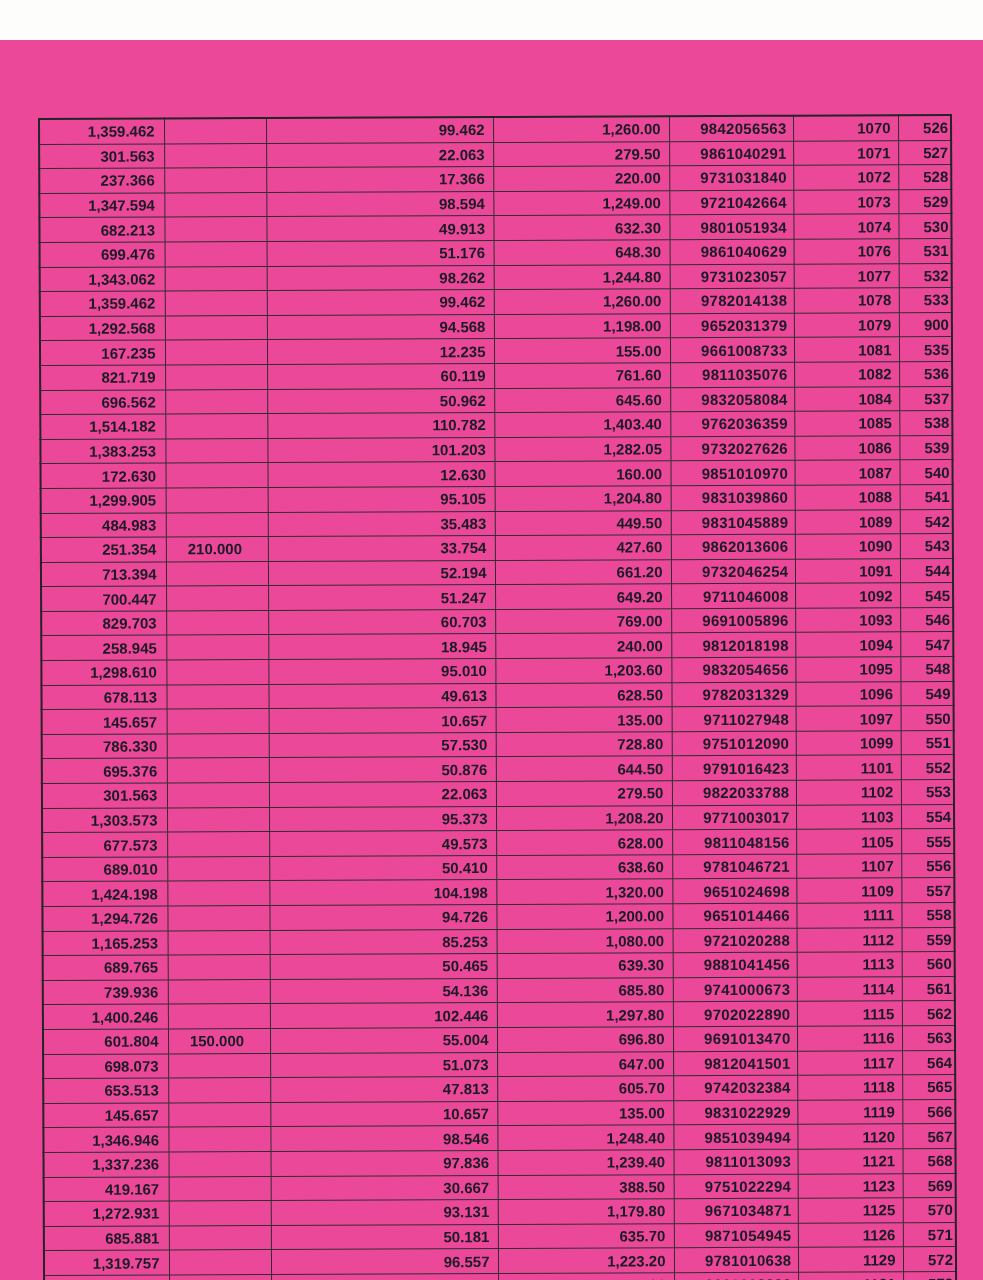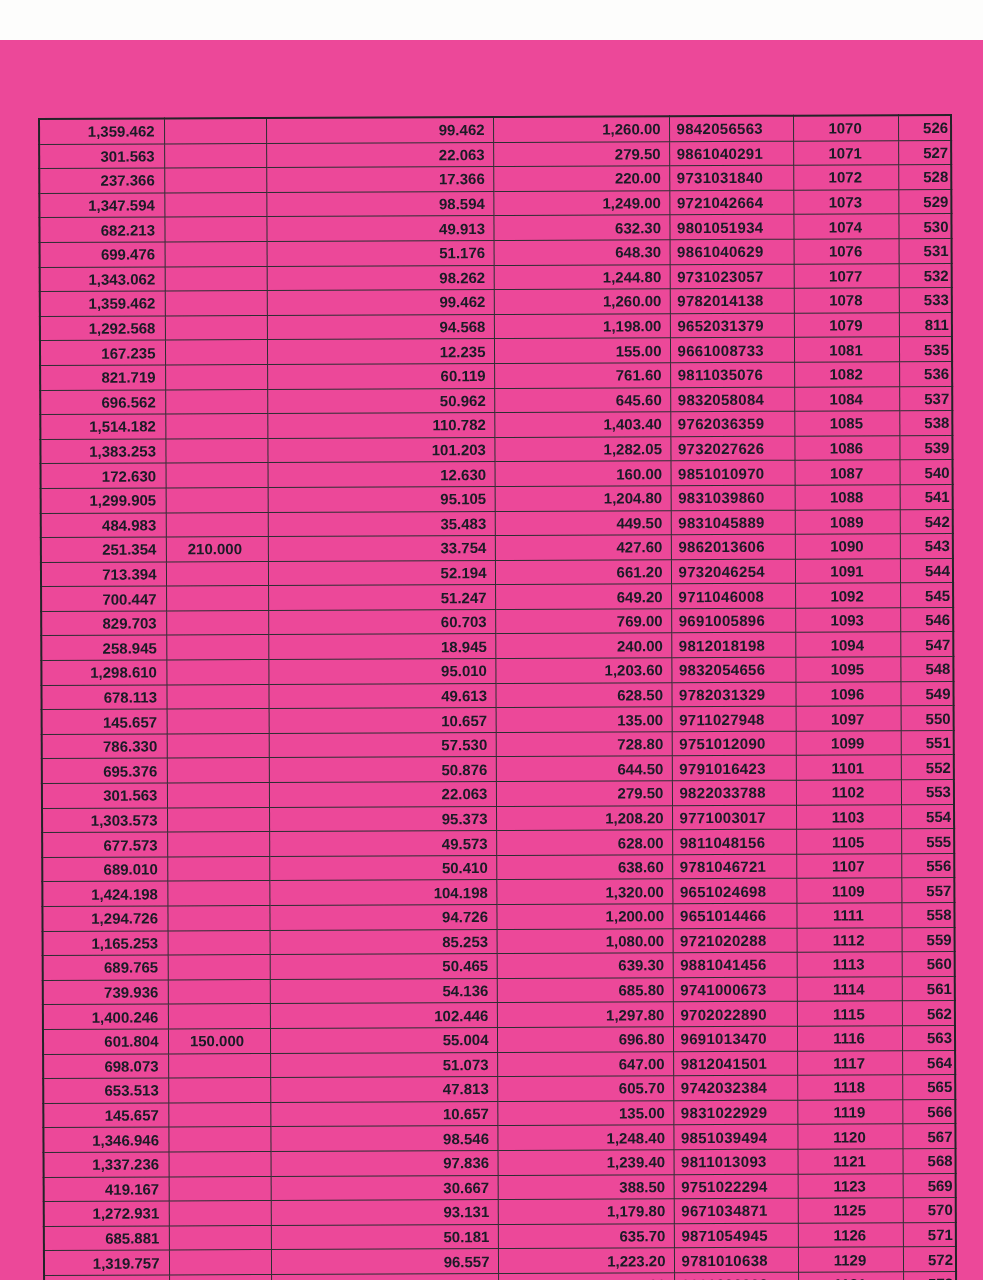--- a/index.html
+++ b/index.html
@@ -47,22 +47,22 @@
   col.w3 { width: 227px; }
   col.w4 { width: 176px; }
   col.w5 { width: 124px; }
   col.w6 { width: 105px; }
   col.w7 { width: 53px;  }
 
   td.c1 { text-align: right; padding-right: 9px; }
   td.c2 { text-align: center; padding-right: 10px; }
   td.c3 { text-align: right; padding-right: 8px; }
   td.c4 { text-align: right; padding-right: 8px; padding-left: 44px; }
-  td.c5 { text-align: left;  padding-left: 7px; letter-spacing: 0.3px; }
-  td.c6 { text-align: center; padding-right: 7px; }
+  td.c5 { text-align: right;  padding-left: 7px; letter-spacing: 0.3px; }
+  td.c6 { text-align: right; padding-right: 7px; }
   td.c7 { text-align: right; padding: 0 2px; }
 
   
   .sheet-table { border: 2px solid #232328; }
 </style>
 </head>
 <body>
 
 <div class="scan-page">
   <table class="sheet-table">
@@ -148,21 +148,21 @@
           <td class="c6">1078</td>
           <td class="c7">533</td>
         </tr>
         <tr>
           <td class="c1">1,292.568</td>
           <td class="c2"></td>
           <td class="c3">94.568</td>
           <td class="c4">1,198.00</td>
           <td class="c5">9652031379</td>
           <td class="c6">1079</td>
-          <td class="c7">811</td>
+          <td class="c7">900</td>
         </tr>
         <tr>
           <td class="c1">167.235</td>
           <td class="c2"></td>
           <td class="c3">12.235</td>
           <td class="c4">155.00</td>
           <td class="c5">9661008733</td>
           <td class="c6">1081</td>
           <td class="c7">535</td>
         </tr>

